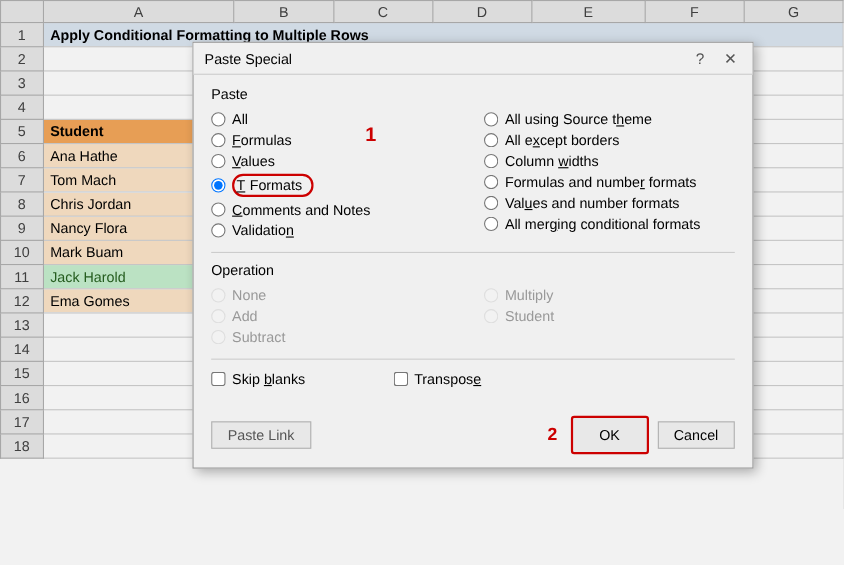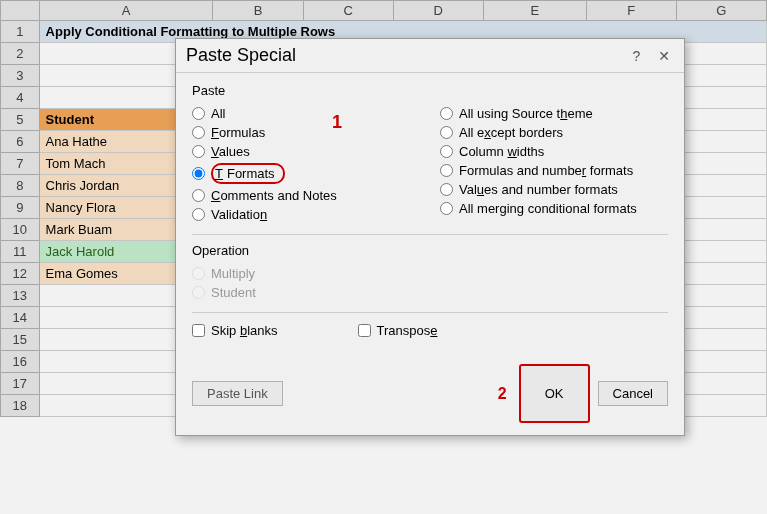--- a/index.html
+++ b/index.html
@@ -99,21 +99,21 @@
     .dialog-titlebar {
       background: #f0f0f0;
       border-bottom: 1px solid #ccc;
       padding: 6px 10px;
       display: flex;
       justify-content: space-between;
       align-items: center;
     }
 
     .dialog-title {
-      font-size: 18px;
+      font-size: 13px;
       font-weight: normal;
       color: #000;
     }
 
     .dialog-controls {
       display: flex;
       gap: 10px;
       align-items: center;
     }
 
@@ -219,21 +219,21 @@
     .footer-right {
       display: flex;
       gap: 8px;
       align-items: center;
     }
 
     .btn-ok {
       background: #e8e8e8;
       border: 2px solid #cc0000;
       border-radius: 3px;
-      padding: 20px 24px;
+      padding: 8px 24px;
       font-size: 13px;
       cursor: pointer;
       font-weight: normal;
     }
 
     .btn-cancel {
       background: #e8e8e8;
       border: 1px solid #b0b0b0;
       padding: 4px 14px;
       font-size: 13px;
@@ -541,20 +541,34 @@
         </div>
       </div>
 
       <hr class="section-divider">
 
       <div class="operation-section">
         <div class="section-title">Operation</div>
         <div class="operation-grid">
           <div>
             <div class="radio-option radio-disabled">
+              <input type="radio" name="operation" id="op-none" disabled="" style="">
+              <label for="op-none" style="color:#999">None</label>
+            </div>
+            <div class="radio-option radio-disabled">
+              <input type="radio" name="operation" id="op-add" disabled="" style="">
+              <label for="op-add" style="color:#999">Add</label>
+            </div>
+            <div class="radio-option radio-disabled">
+              <input type="radio" name="operation" id="op-subtract" disabled="" style="">
+              <label for="op-subtract" style="color:#999">Subtract</label>
+            </div>
+          </div>
+          <div>
+            <div class="radio-option radio-disabled">
               <input type="radio" name="operation" id="op-multiply" disabled="" style="">
               <label for="op-multiply" style="color:#999">Multiply</label>
             </div>
             <div class="radio-option radio-disabled">
               <input type="radio" name="operation" id="op-divide" disabled="" style="">
               <label for="op-divide" style="color:#999">Student</label>
             </div>
           </div>
         </div>
       </div>

